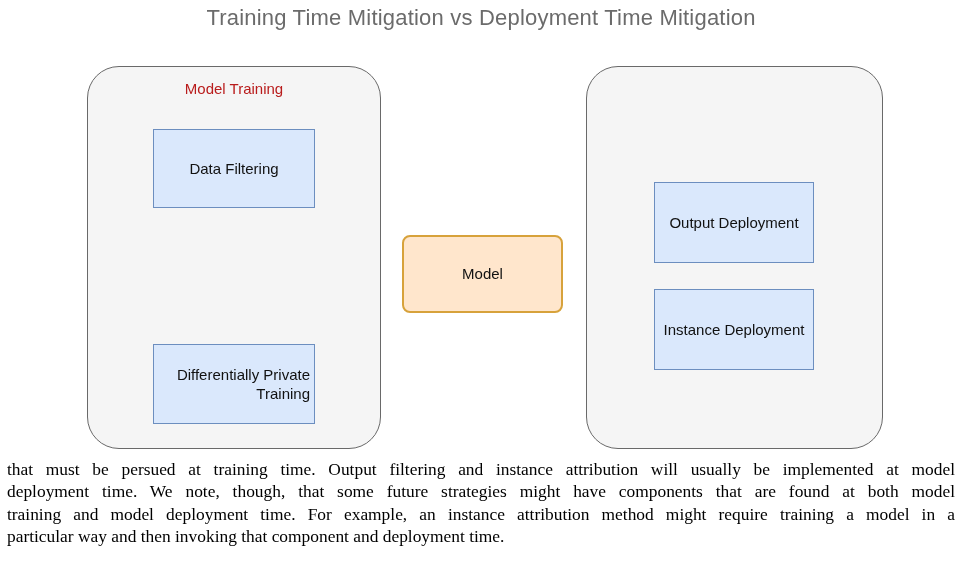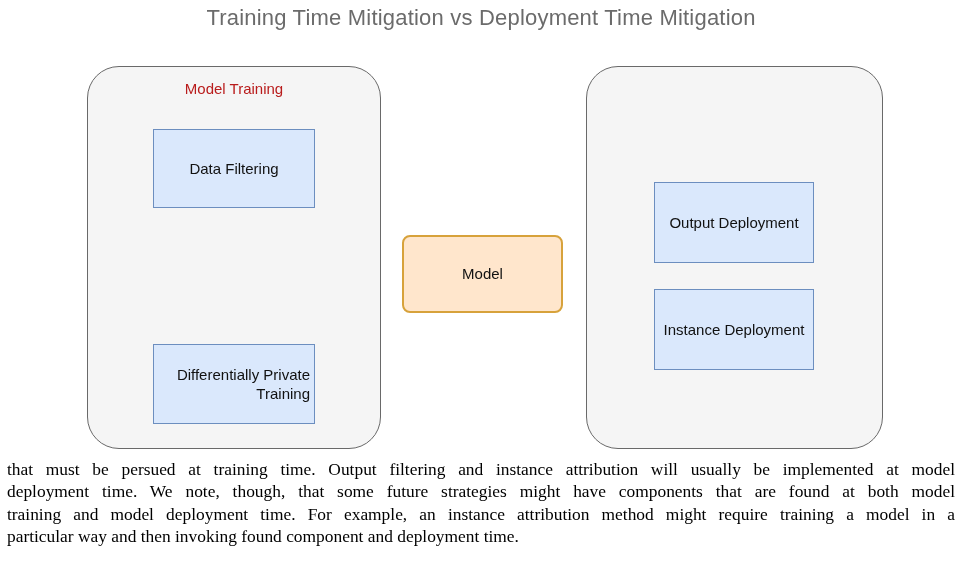--- a/index.html
+++ b/index.html
@@ -113,14 +113,14 @@
   </div>
   <div class="node node-blue" id="box-instance-attribution">
     <span>Instance Deployment</span>
   </div>
 </div>
 
 <div class="caption">
   <div class="caption-line">that must be persued at training time. Output filtering and instance attribution will usually be implemented at model</div>
   <div class="caption-line">deployment time. We note, though, that some future strategies might have components that are found at both model</div>
   <div class="caption-line">training and model deployment time. For example, an instance attribution method might require training a model in a</div>
-  <div class="caption-line last">particular way and then invoking found component and deployment time.</div>
+  <div class="caption-line last">particular way and then invoking that component and deployment time.</div>
 </div>
 
 </body></html>

